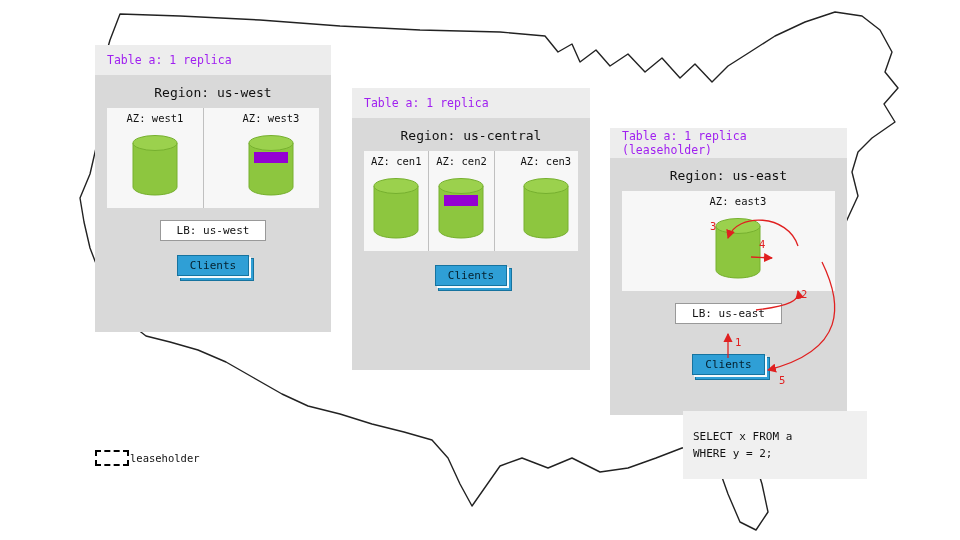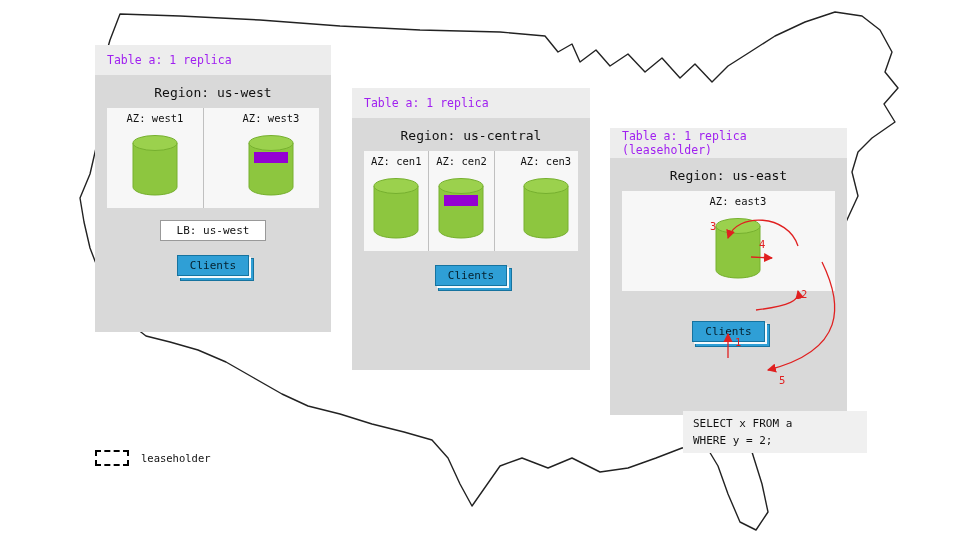--- a/index.html
+++ b/index.html
@@ -31,25 +31,25 @@
   .clients-btn {
     width:max-content; margin:14px auto 0 auto; background:#2f9fd6;
     border:1px solid #16739f; padding:3px 12px; font-size:11px; color:#04202e;
     box-shadow: 2px 2px 0 #f4fafd, 4px 4px 0 #2f9fd6, 4px 4px 0 1px #16739f;
   }
   .clients-east { margin-top:30px; }
 
   
   .query-box {
     position:absolute; left:683px; top:411px; width:164px; background:#f0f0f0;
-    padding:4px 10px; font-size:11px; color:#111; line-height:1.55; z-index:2;
+    padding:17px 10px; font-size:11px; color:#111; line-height:1.55; z-index:2;
   }
 
   
-  .legend { position:absolute; left:95px; top:450px; display:flex; align-items:center; gap:12px; z-index:2; }
+  .legend { position:absolute; left:95px; top:450px; display:flex; align-items:center; gap:1px; z-index:2; }
   .legend-swatch { width:30px; height:12px; background:#fff; border:2px dashed #000; }
   .legend-label { font-size:10.5px; color:#111; }
 
   
   .flow-svg { position:absolute; left:0; top:0; z-index:5; pointer-events:none; }
   .flow-num { position:absolute; z-index:6; color:#e02020; font-size:10.5px; pointer-events:none; }
   .fn1 { left:735px; top:336px; }
   .fn2 { left:801px; top:288px; }
   .fn3 { left:710px; top:220px; }
   .fn4 { left:759px; top:238px; }
@@ -148,20 +148,21 @@
         <div class="az-cell">
           <div class="az-label">AZ: east3</div>
           <div class="cyl-wrap">
             <svg width="46" height="64" viewBox="0 0 46 64">
                 <path d="M1 9 v44 a22 8 0 0 0 44 0 V9" fill="#8dc63f" stroke="#76b02f"></path>
                 <ellipse cx="23" cy="9" rx="22" ry="7.5" fill="#9bd14d" stroke="#76b02f"></ellipse>
               </svg>
           </div>
         </div>
       </div>
+      <div class="lb-box">LB: us-east</div>
       <div class="clients-btn clients-east">Clients</div>
     </div>
   </div>
 
   <div class="query-box">
     <div>SELECT x FROM a</div>
     <div>WHERE y = 2;</div>
   </div>
 
   <div class="legend">

